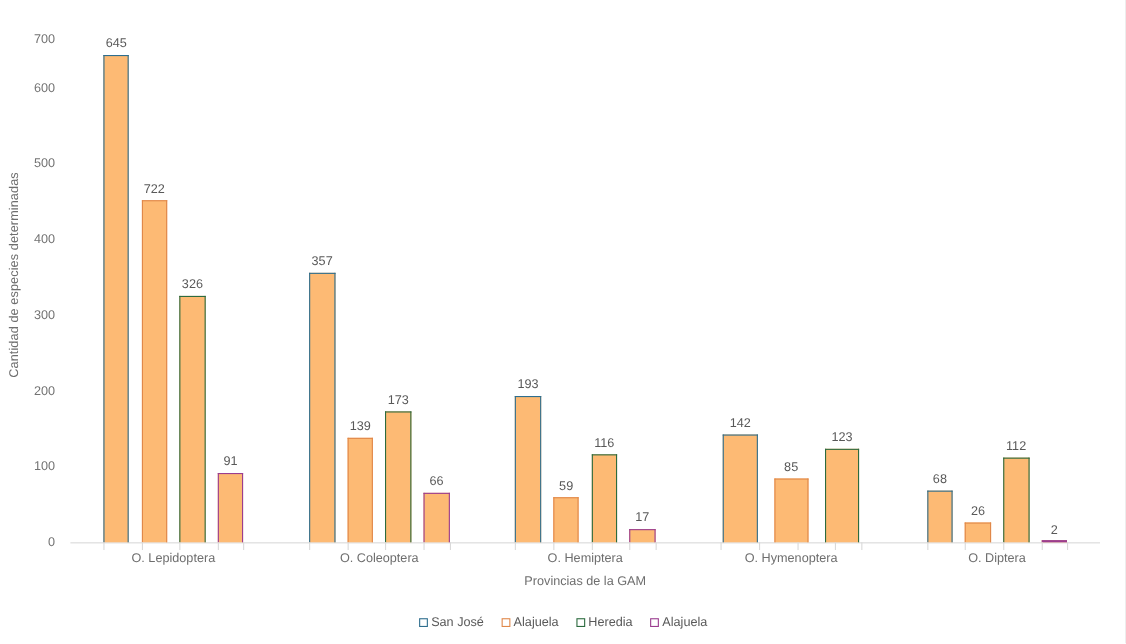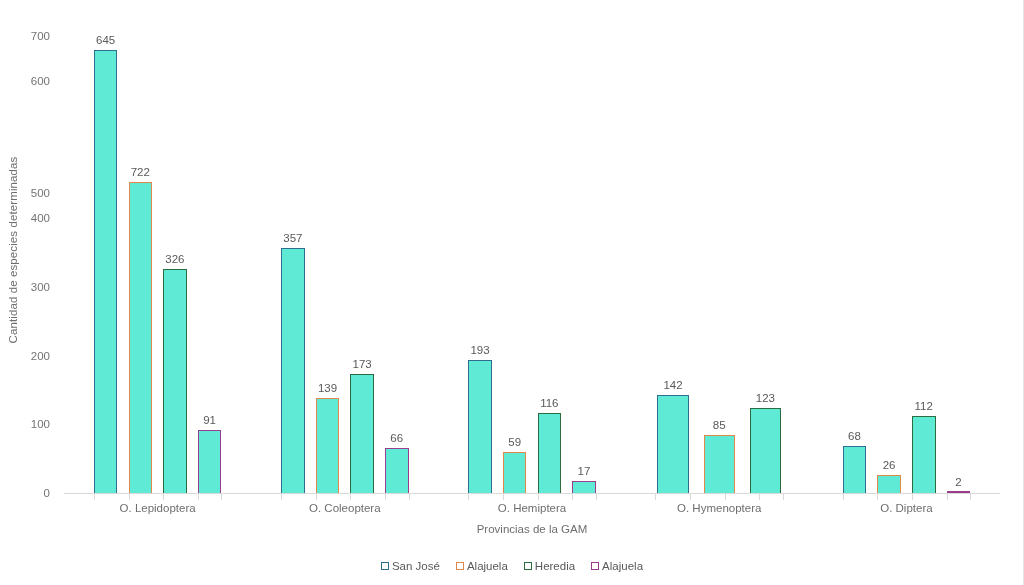--- a/index.html
+++ b/index.html
@@ -101,21 +101,21 @@
     flex: 1 1 0;
     display: flex;
     align-items: flex-end;
     justify-content: center;
     height: 100%;
     position: relative;
   }
   .bar {
     position: relative;
     width: 68%;
-    background: #5eead4;
+    background: #fdba74;
     border-style: solid;
     border-width: 1.6px;
     border-bottom: none;
     box-sizing: border-box;
   }
   .bar.tiny {
     border-bottom: none;
   }
   .bar-value {
     position: absolute;
@@ -203,21 +203,21 @@
 
 <div id="chart-root">
 
   <div class="y-axis-title">
     <span>Cantidad de especies determinadas</span>
   </div>
 
   <div class="y-labels" id="y-labels">
       <div class="ylab" style="top: 0px; margin-top: 24px;">700</div>
       <div class="ylab" style="top: 68.7143px;">600</div>
-      <div class="ylab" style="top: 137.429px; margin-top: 44px;">500</div>
+      <div class="ylab" style="top: 137.429px;">500</div>
       <div class="ylab" style="top: 206.143px;">400</div>
       <div class="ylab" style="top: 274.857px;">300</div>
       <div class="ylab" style="top: 343.571px;">200</div>
       <div class="ylab" style="top: 412.286px;">100</div>
       <div class="ylab" style="top: 481px;">0</div>
     </div>
 
   <div class="baseline"></div>
 
   <div class="groups" id="groups">

